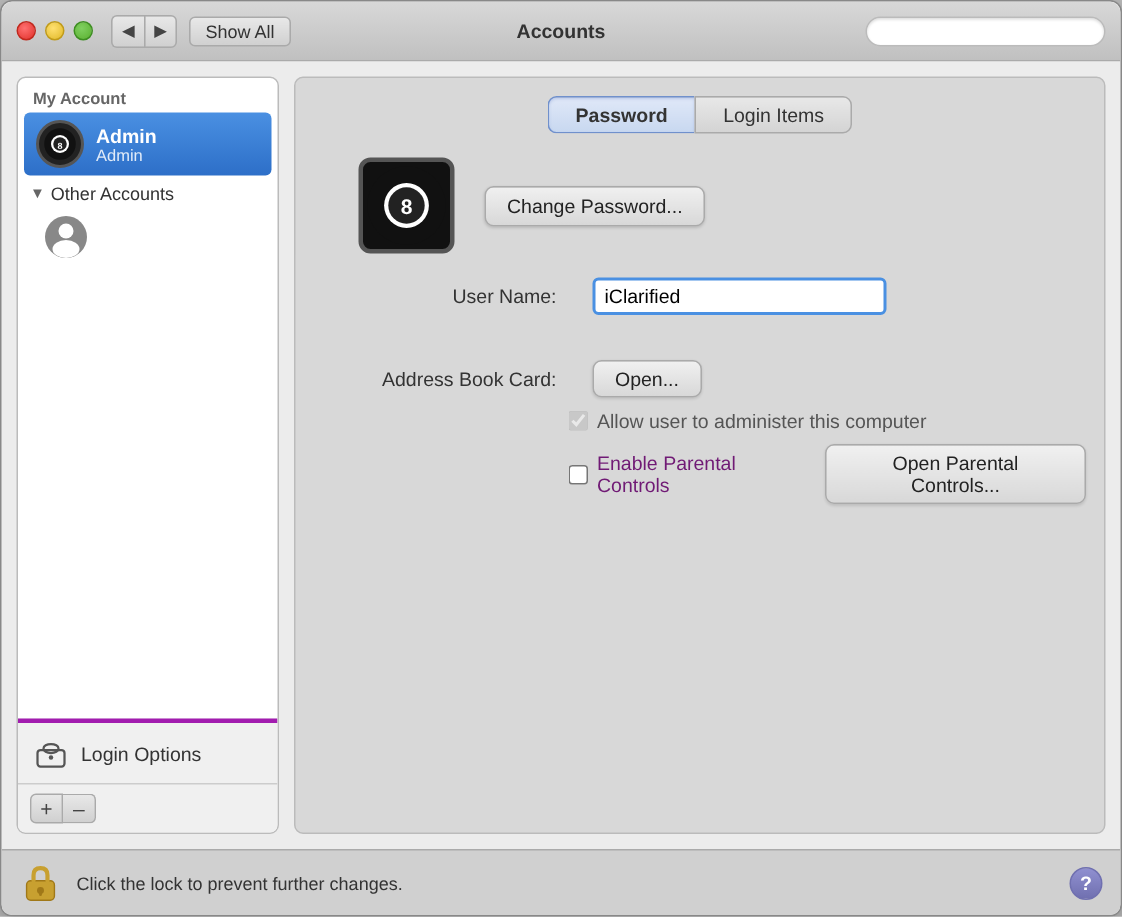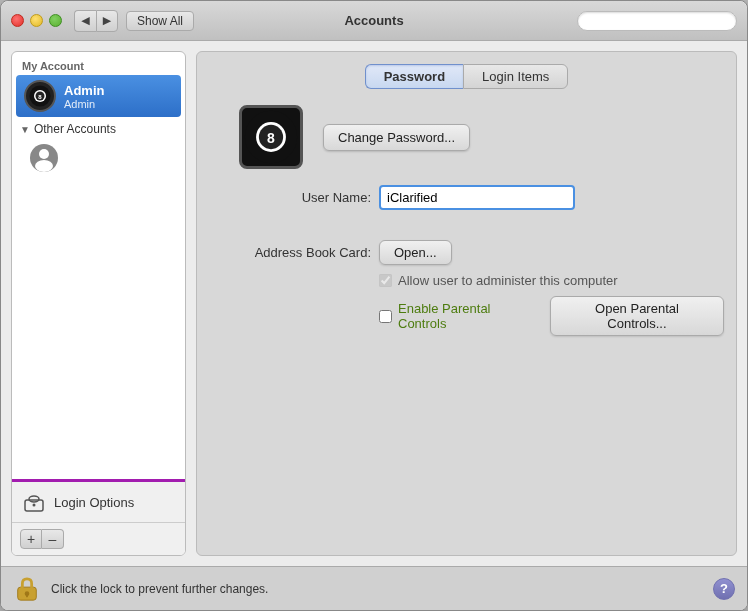--- a/index.html
+++ b/index.html
@@ -296,20 +296,21 @@
       font-size: 13px;
       cursor: pointer;
       color: #222;
       box-shadow: 0 1px 2px rgba(0,0,0,0.15);
     }
     
     .form-row {
       display: flex;
       align-items: center;
       margin-bottom: 10px;
+      gap: 16px;
     }
     .form-label {
       text-align: right;
       min-width: 170px;
       padding-right: 8px;
       color: #333;
       font-size: 13px;
     }
     .form-input {
       border: 2px solid #4a90e2;
@@ -495,21 +496,21 @@
           <button class="form-btn">Open...</button>
         </div>
 
         <div class="checkbox-row">
           <input type="checkbox" id="admin-cb" checked="" disabled="" style="">
           <label for="admin-cb">Allow user to administer this computer</label>
         </div>
 
         <div class="checkbox-row" style="display:flex; align-items:center; padding-left:170px;">
           <input type="checkbox" id="parental-cb" style="margin-right: 6px;">
-          <label for="parental-cb" style="font-size:13px;color:#4d7c0f;margin-right:10px;">Enable Parental Controls</label>
+          <label for="parental-cb" style="font-size:13px;color:#701a75;margin-right:10px;">Enable Parental Controls</label>
           <button class="form-btn">Open Parental Controls...</button>
         </div>
       </div>
     </div>
   </div>
 
   <div class="bottom-bar">
     <div class="lock-icon-wrap">
       <svg viewBox="0 0 28 32" width="26" height="30">
 

